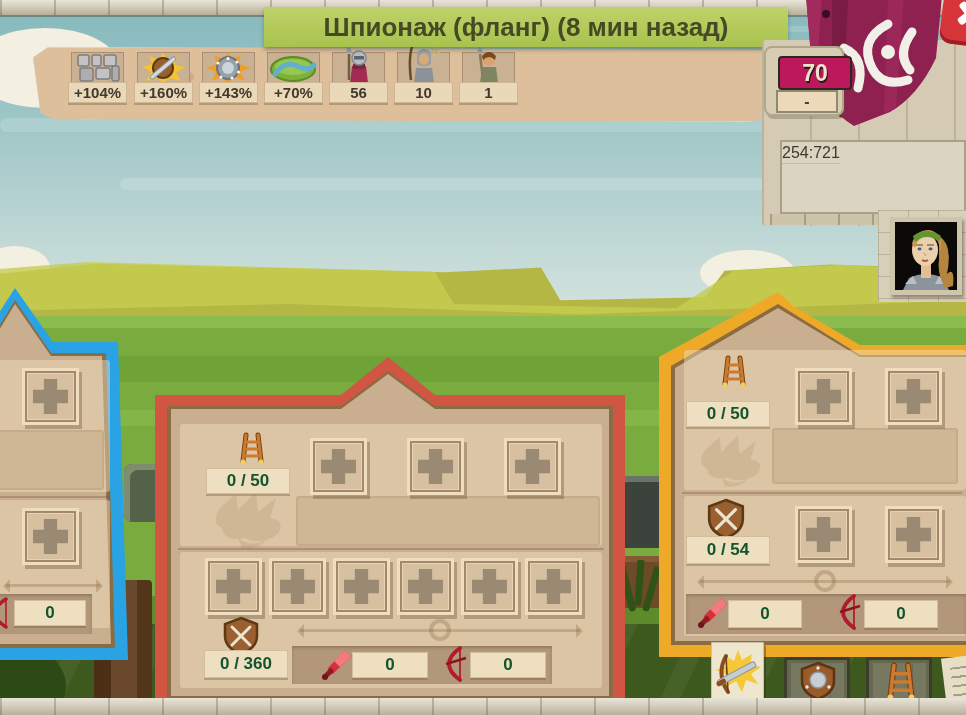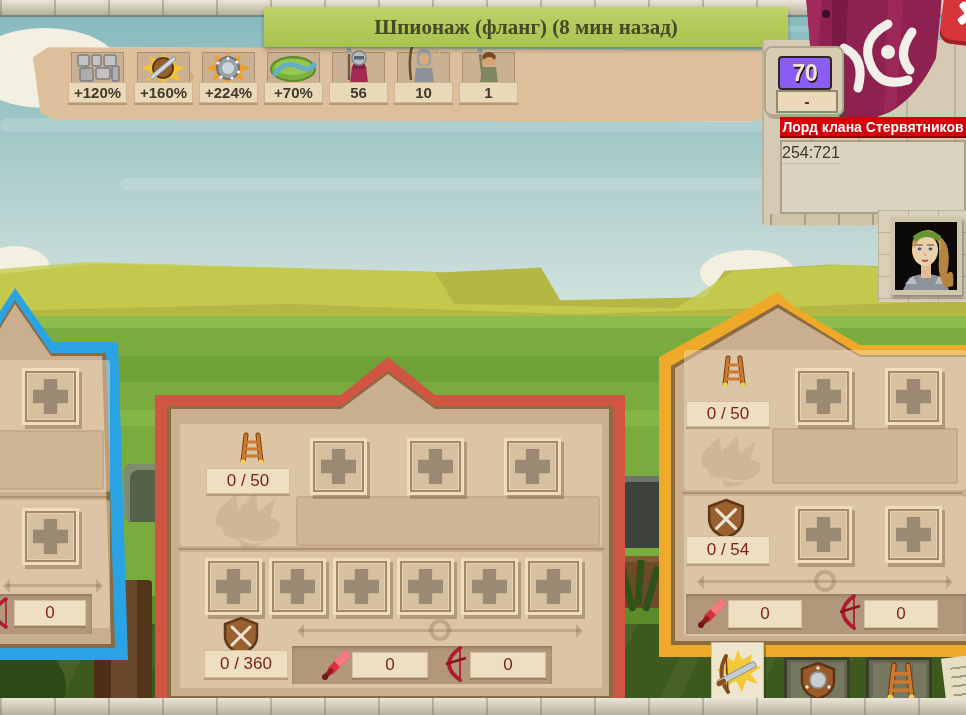--- a/index.html
+++ b/index.html
@@ -32,35 +32,35 @@
   .blade{width:7px;height:46px;background:#2f5317;border-radius:0 0 4px 4px;}
 
   
   .spy-panel{left:33px;top:47px;width:747px;height:75px;background:#debf9c;border-radius:4px;
     box-shadow:0 4px 0 rgba(140,105,70,.45), inset 0 0 0 1px rgba(255,240,215,.35);
     clip-path:polygon(0 14%,2% 0,98% 4%,100% 20%,99% 92%,96% 100%,3% 97%,1% 88%);}
   .smudge{left:140px;top:75px;width:34px;height:15px;background:#d1ab83;border-radius:50%;}
   .smudge2{left:182px;top:72px;width:12px;height:10px;background:#d1ab83;border-radius:50%;}
   .banner{left:264px;top:7px;width:524px;height:40px;background:linear-gradient(#bdd269,#a9c24e);
     display:flex;align-items:center;justify-content:center;box-shadow:0 3px 4px rgba(40,50,20,.35);}
-  .banner span{position:static;font-size:21px;font-weight:bold;color:#454a24;font-family:Liberation Serif, serif;}
+  .banner span{position:static;font-size:26px;font-weight:bold;color:#454a24;}
   .banner-fold{left:766px;top:45px;width:22px;height:14px;background:#71882f;clip-path:polygon(0 0,100% 0,100% 100%);}
   .tile{width:53px;height:50px;top:52px;}
   .tile .ticon{left:0;top:0;width:53px;height:32px;background:#cbb193;box-shadow:inset 0 0 0 1px rgba(140,110,80,.5);}
   .tile .tlabel{left:-3px;top:30px;width:59px;height:21px;background:#ead9b9;
     box-shadow:0 2px 0 rgba(120,95,65,.4), inset 0 0 0 1px rgba(170,140,100,.45);
     display:flex;align-items:center;justify-content:center;font-size:15px;font-weight:bold;color:#40392c;}
   .tile svg{position:absolute;}
 
   
   .tablet{left:762px;top:40px;width:204px;height:186px;background:#d5cbb4;border-radius:4px;
     background-image:repeating-linear-gradient(90deg,rgba(120,110,85,.25) 0 2px,rgba(0,0,0,0) 2px 48px);}
   .lvl-frame{left:764px;top:46px;width:80px;height:70px;background:#d8cdb2;border-radius:8px;
     box-shadow:inset 0 0 0 2px rgba(150,140,110,.6),2px 3px 0 rgba(90,80,55,.3);}
-  .lvl{left:778px;top:56px;width:54px;height:34px;background:#8b5cf6;border:2px solid #2e2720;border-radius:4px;
+  .lvl{left:778px;top:56px;width:74px;height:34px;background:#be185d;border:2px solid #2e2720;border-radius:4px;
     display:flex;align-items:center;justify-content:center;color:#f0e5cb;font-size:23px;font-weight:bold;text-shadow:1px 2px 0 #1f1a14;}
   .dashbox{left:776px;top:90px;width:62px;height:23px;background:#ecd9ba;border:2px solid #8e8a70;
     display:flex;align-items:center;justify-content:center;font-size:16px;font-weight:bold;color:#45402f;}
   .rank{left:780px;top:117px;width:186px;height:19px;background:#d50008;box-shadow:0 2px 0 #8c0004;
     display:flex;align-items:center;justify-content:center;color:#fff;font-size:14px;font-weight:bold;white-space:nowrap;}
   .infobox{left:780px;top:140px;width:186px;height:74px;background:#dbd4c1;border:2px solid #a8a088;}
   .irow{position:static;display:flex;align-items:center;justify-content:center;color:#3a3a31;font-size:16px;}
   .irow1{height:24px;border-bottom:1px solid #c3bba6;}
   .irow2{height:22px;border-bottom:1px solid #c3bba6;}
   .irow3{height:24px;}
@@ -84,21 +84,21 @@
   .arrowline::before{left:-10px;border-right-color:rgba(130,98,64,.3);}
   .arrowline::after{right:-10px;border-left-color:rgba(130,98,64,.3);}
   .ring{width:22px;height:22px;border:4px solid rgba(130,98,64,.3);border-radius:50%;}
   .slot{width:57px;height:57px;background:#e7d2b1;
     box-shadow:inset 0 0 0 3px #f0ddbd, inset 0 0 0 5px #a0896c, 3px 4px 0 rgba(96,74,48,.35);}
   .slot::before{content:"";position:absolute;inset:6px;background:#d7c0a0;}
   .slot::after{content:"";position:absolute;left:11px;top:11px;width:35px;height:35px;background:#9b8a73;
     clip-path:polygon(31% 0,69% 0,69% 31%,100% 31%,100% 69%,69% 69%,69% 100%,31% 100%,31% 69%,0 69%,0 31%,31% 31%);
     filter:drop-shadow(-2px 2px 0 #f4e3c1);}
   .cap{background:#eddfc0;box-shadow:0 2px 0 rgba(120,95,65,.4), inset 0 0 0 1px rgba(170,140,105,.4);
-    display:flex;align-items:center;justify-content:center;font-weight:normal;color:#7f1d1d;font-size:17px;}
+    display:flex;align-items:center;justify-content:center;font-weight:bold;color:#14532d;font-size:17px;}
   .strip{background:#b2977a;box-shadow:inset 0 2px 3px rgba(80,60,40,.3);}
   .wm{opacity:.5;}
 
   
   .tbtn-light{left:711px;top:642px;width:53px;height:63px;background:#eee6cd;border-radius:2px;
     box-shadow:inset 0 0 0 1px #c9c2ab,2px 3px 0 rgba(40,50,25,.4);}
   .tbtn-dark{width:66px;height:48px;background:#65674f;border:3px solid #3c3e2c;border-radius:2px;}
   .tbtn-dark::before{content:"";position:absolute;inset:3px;background:#767860;
     background-image:repeating-linear-gradient(90deg,rgba(0,0,0,.12) 0 1px,rgba(0,0,0,0) 1px 20px);}
   .paper{left:944px;top:656px;width:42px;height:52px;background:#e7dfc5;transform:rotate(-7deg);
@@ -146,21 +146,21 @@
         <g stroke="#7e7e7e" stroke-width="1.5" fill="#c3c3c3">
           <rect x="7" y="3" width="11" height="11" rx="2"></rect>
             <rect x="21" y="3" width="9" height="11" rx="2"></rect>
             <rect x="33" y="3" width="12" height="11" rx="2"></rect>
           <rect x="9" y="16" width="13" height="13" rx="2" fill="#aeaeae"></rect>
             <rect x="25" y="16" width="14" height="11" rx="2"></rect>
             <rect x="41" y="14" width="7" height="15" rx="2" fill="#aeaeae"></rect>
         </g>
       </svg>
     </div>
-    <div class="tlabel">+120%</div>
+    <div class="tlabel">+104%</div>
   </div>
   <div class="tile" style="left:137px">
     <div class="ticon">
       <svg width="53" height="32" viewBox="0 0 53 32">
         <polygon points="26,1 31,8 40,4 38,13 48,15 39,21 44,29 33,26 26,31 21,26 9,29 14,20 5,15 15,12 12,4 21,8" fill="#f4c433"></polygon>
         <circle cx="26" cy="16" r="10" fill="#95602c" stroke="#5e3a13" stroke-width="2"></circle>
         <rect x="10" y="14" width="32" height="4" rx="2" transform="rotate(-40 26 16)" fill="#d4dbe0" stroke="#8d979e" stroke-width="1"></rect>
       </svg>
     </div>
     <div class="tlabel">+160%</div>
@@ -174,21 +174,21 @@
         <g fill="#f4f6f7">
             <circle cx="26" cy="6.5" r="1.6"></circle>
             <circle cx="35" cy="10" r="1.6"></circle>
             <circle cx="36.5" cy="20" r="1.6"></circle>
             <circle cx="30" cy="26" r="1.6"></circle>
             <circle cx="19" cy="25" r="1.6"></circle>
             <circle cx="16" cy="11" r="1.6"></circle>
           </g>
       </svg>
     </div>
-    <div class="tlabel">+224%</div>
+    <div class="tlabel">+143%</div>
   </div>
   <div class="tile" style="left:267px">
     <div class="ticon">
       <svg width="53" height="32" viewBox="0 0 53 32">
         <ellipse cx="26" cy="17" rx="22" ry="12" fill="#7cb23a" stroke="#5d8c27" stroke-width="2"></ellipse>
         <ellipse cx="26" cy="15" rx="18" ry="8" fill="#94c84e"></ellipse>
         <path d="M8 22 Q18 8 30 14 Q42 20 47 13" fill="none" stroke="#63aecb" stroke-width="5" stroke-linecap="round"></path>
       </svg>
     </div>
     <div class="tlabel">+70%</div>
@@ -255,23 +255,20 @@
     <circle cx="96" cy="56" r="7" fill="#f2eee8"></circle>
     <circle cx="34" cy="18" r="4" fill="#3a0d22"></circle>
   </svg>
 
   <div class="lvl-frame"></div>
   <div class="lvl">
     <span style="position:static">70</span>
   </div>
   <div class="dashbox">
     <span style="position:static">-</span>
-  </div>
-  <div class="rank">
-    <span style="position:static">Лорд клана Стервятников</span>
   </div>
   <div class="infobox">
     <div class="irow irow2">254:721</div>
     <div class="irow irow3"></div>
   </div>
   <div class="ledge"></div>
 
   <div class="pwall"></div>
   <div class="pframe">
     <svg width="62" height="68" viewBox="0 0 62 68">

